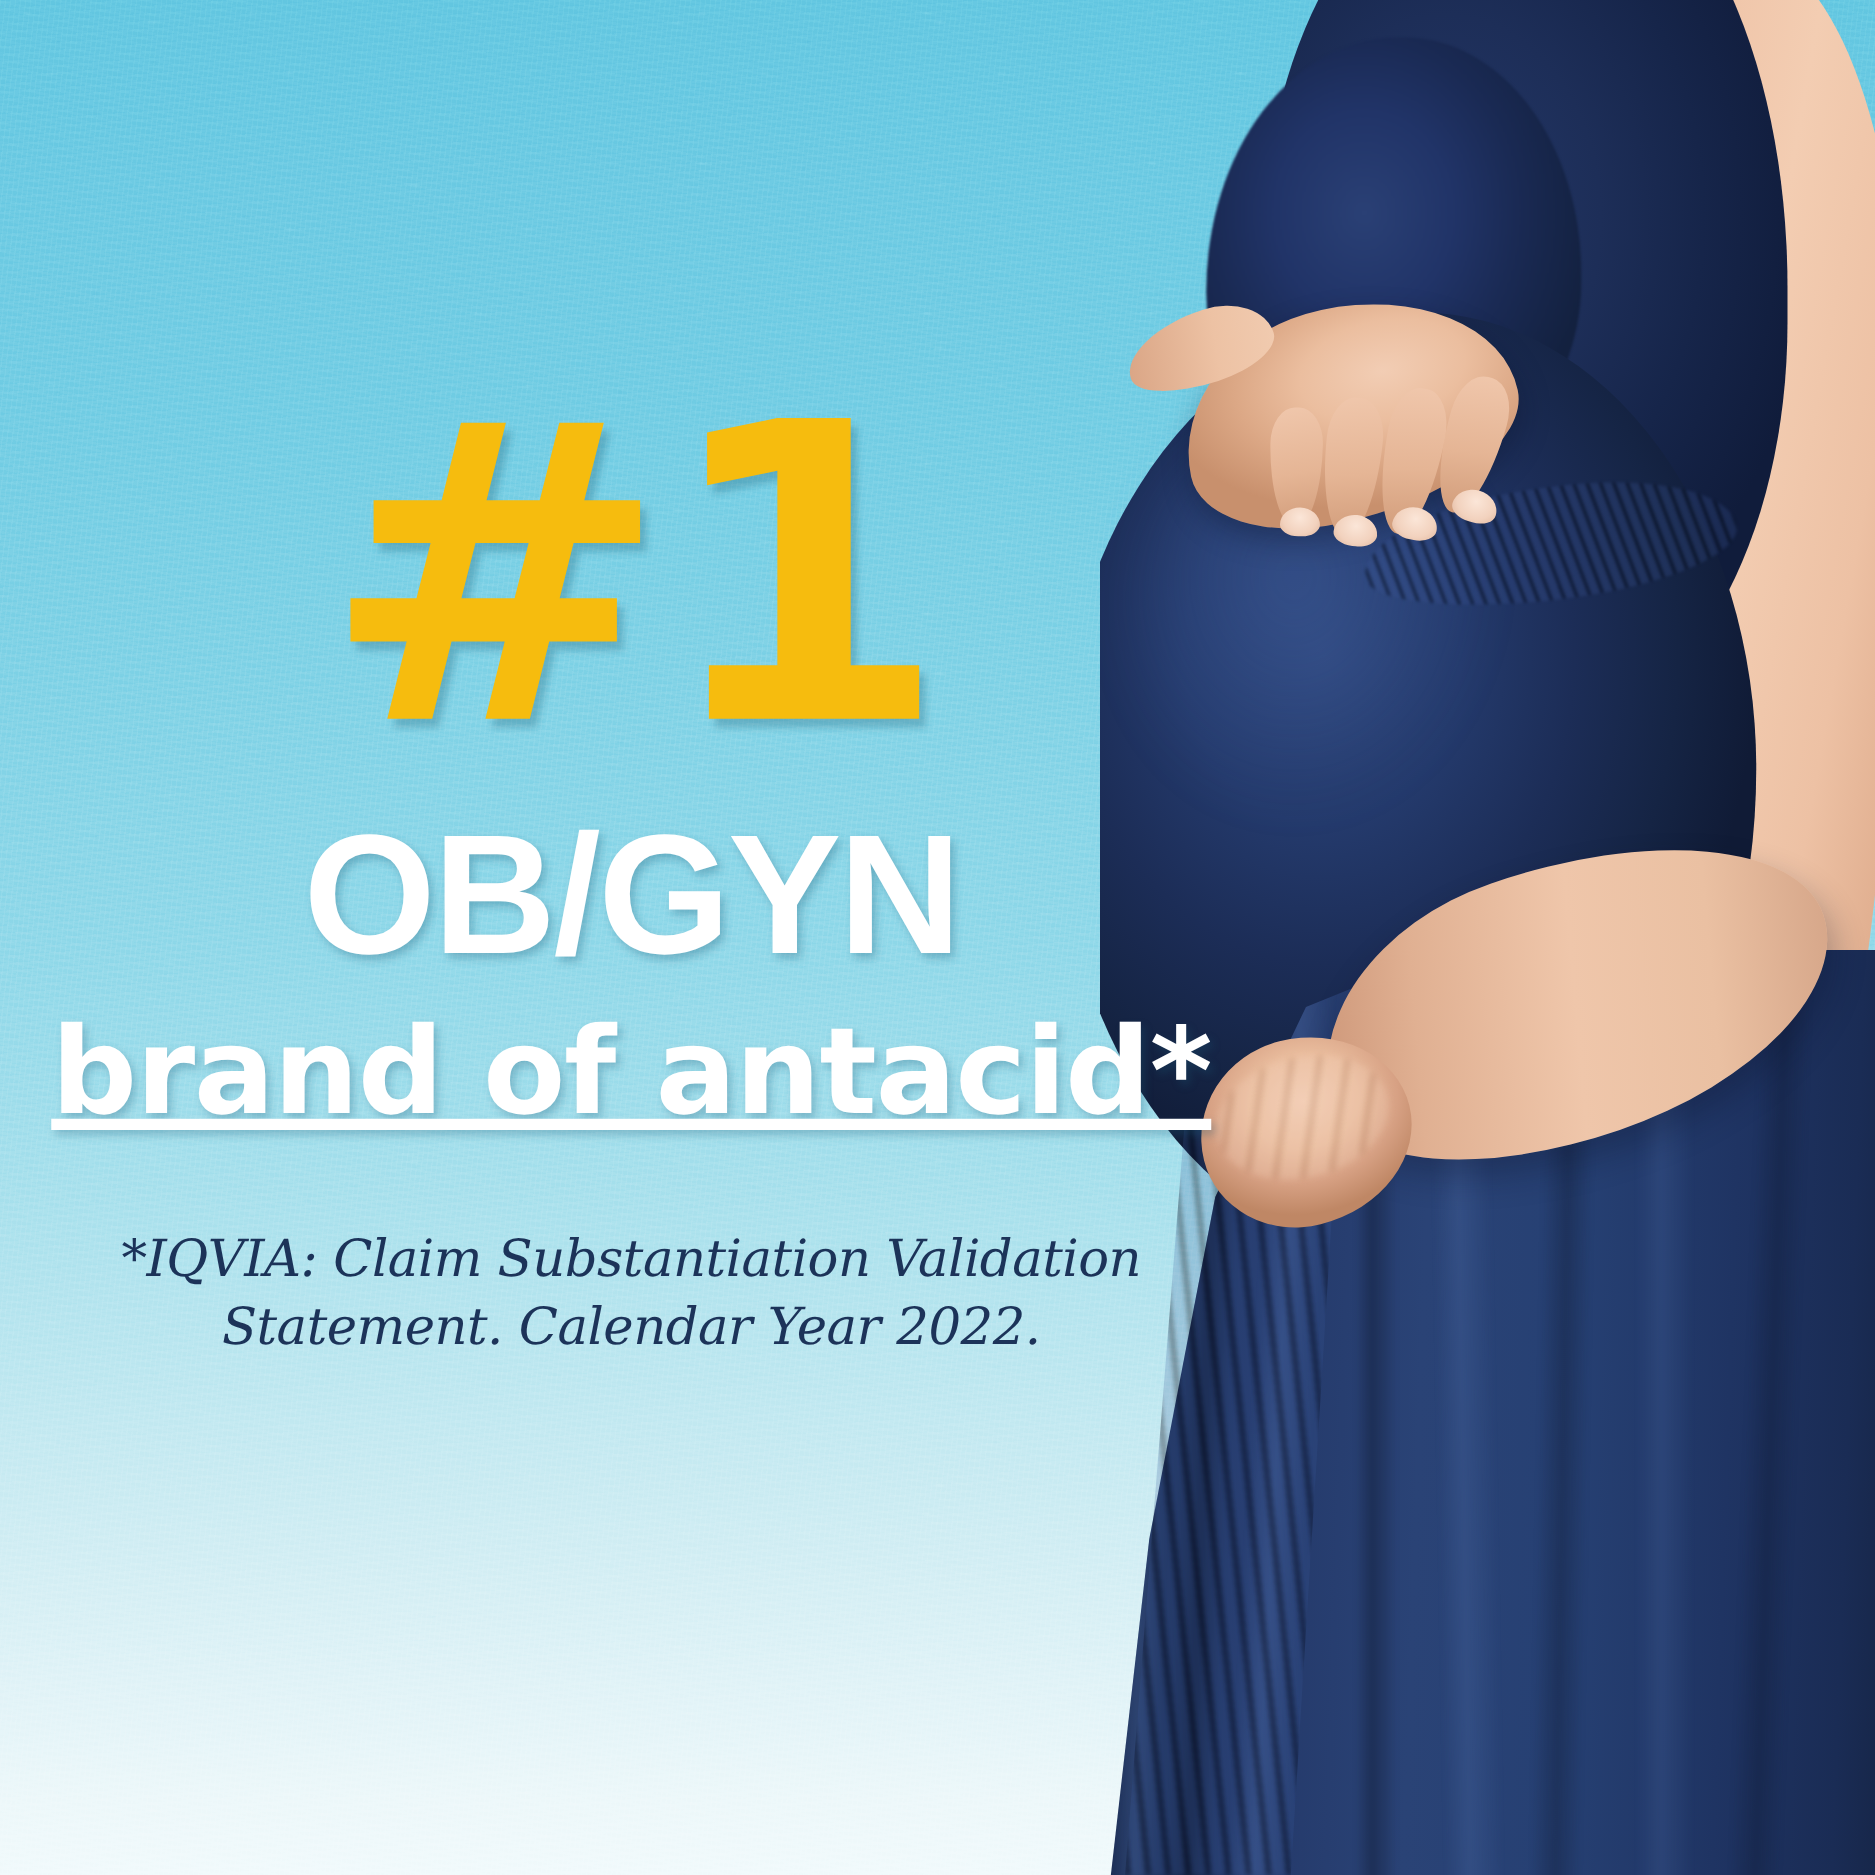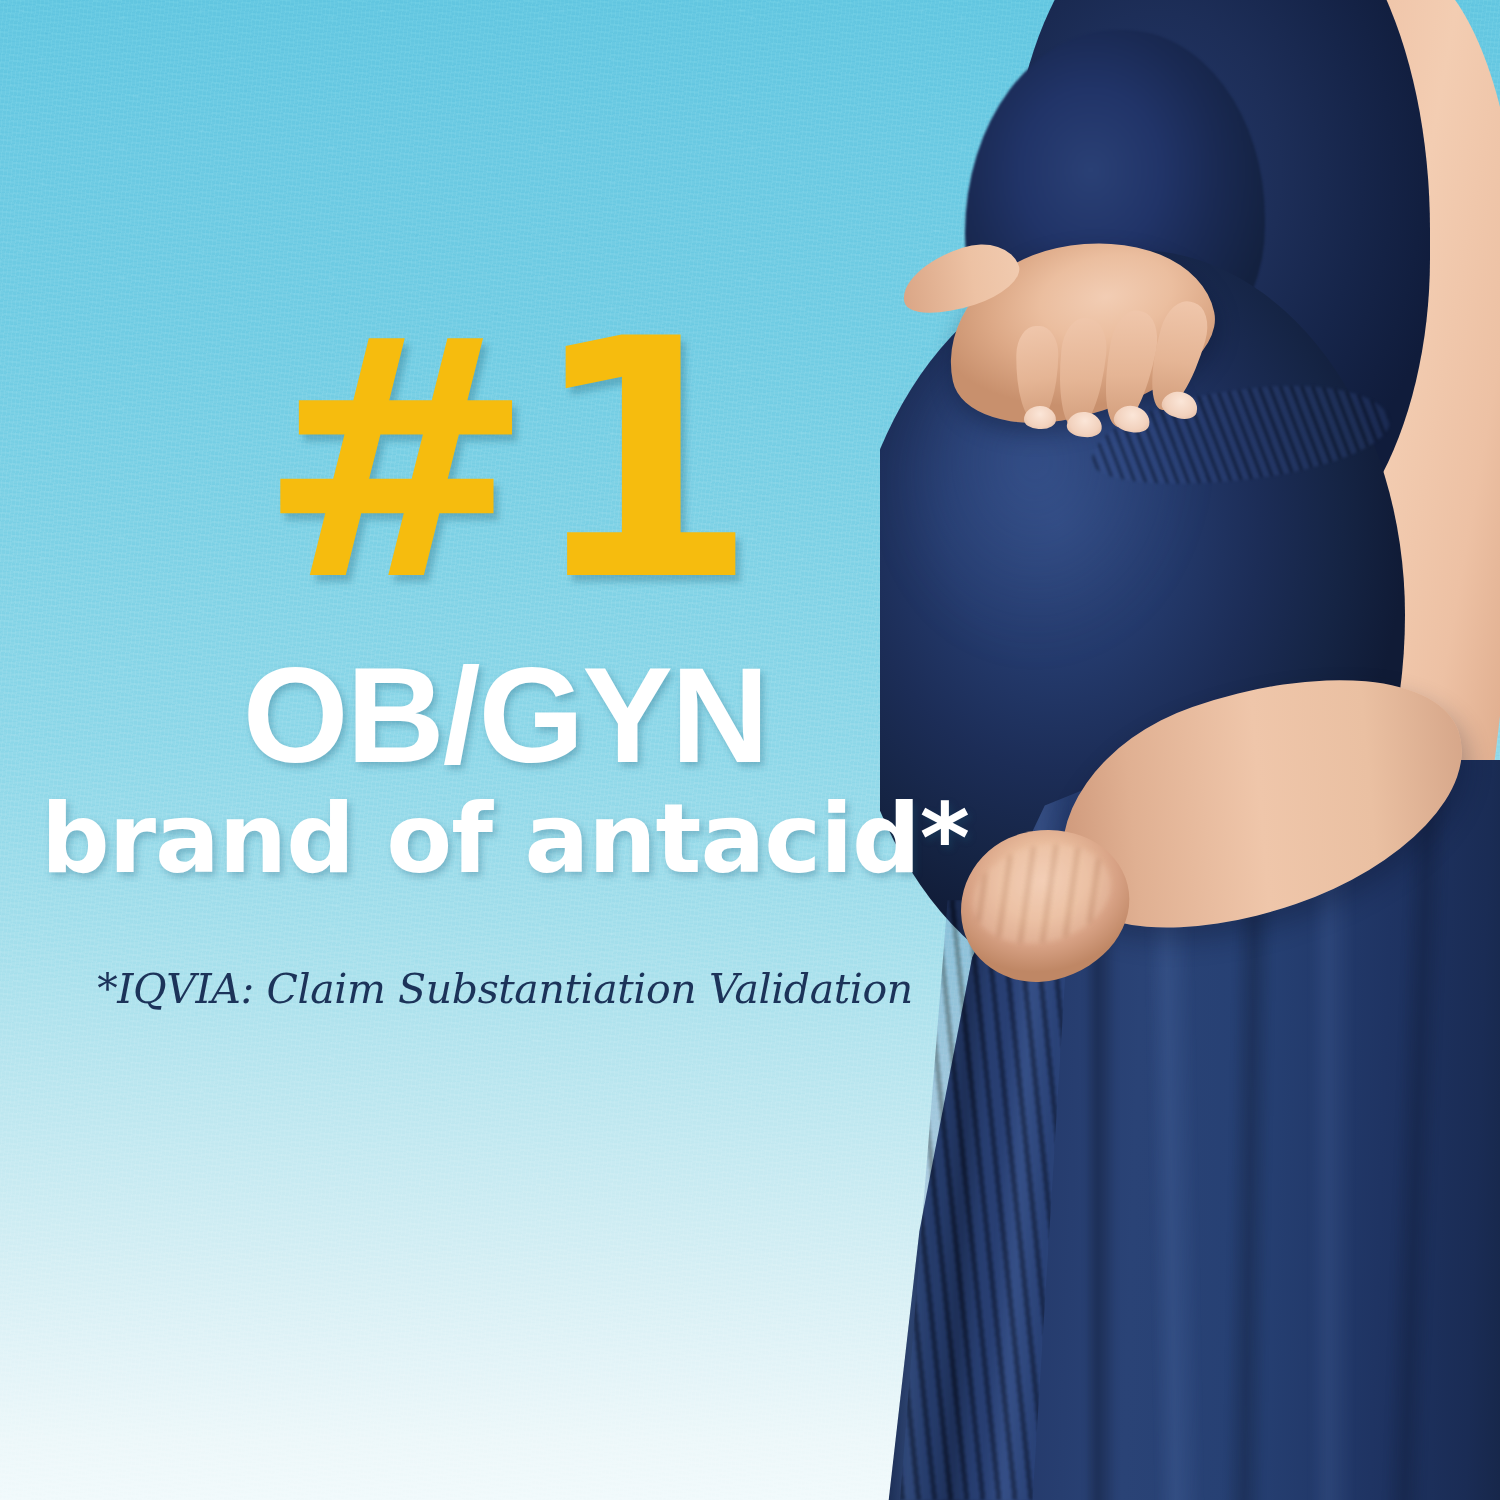--- a/index.html
+++ b/index.html
@@ -333,21 +333,21 @@
     display: block;
     color: #FFFFFF;
     font-family: "DejaVu Sans", sans-serif;
     font-weight: bold;
     font-size: 96px;
     line-height: 1.05;
     letter-spacing: -1px;
     margin: 34px 0 0 0;
     text-shadow: 3px 4px 7px rgba(25,90,118,.30);
   }
-  .rec-line.second { margin-top: 6px; }
+  .rec-line.second { margin-top: 24px; text-decoration: underline; }
 
   .footnote {
     display: block;
     color: #1C3359;
     font-family: "DejaVu Serif", serif;
     font-style: italic;
     font-size: 41px;
     line-height: 1.32;
     letter-spacing: -.4px;
     margin: 72px 0 0 0;
@@ -402,16 +402,17 @@
 
     <span class="hash-one">#1</span>
 
     <span class="obgyn">OB/GYN</span>
 
 
     <span class="rec-line second">brand of antacid*</span>
 
     <span class="footnote">
       <span>*IQVIA: Claim Substantiation Validation</span>
+      <span>Statement. Calendar Year 2022.</span>
     </span>
 
   </div>
 </div>
 
 </body></html>

